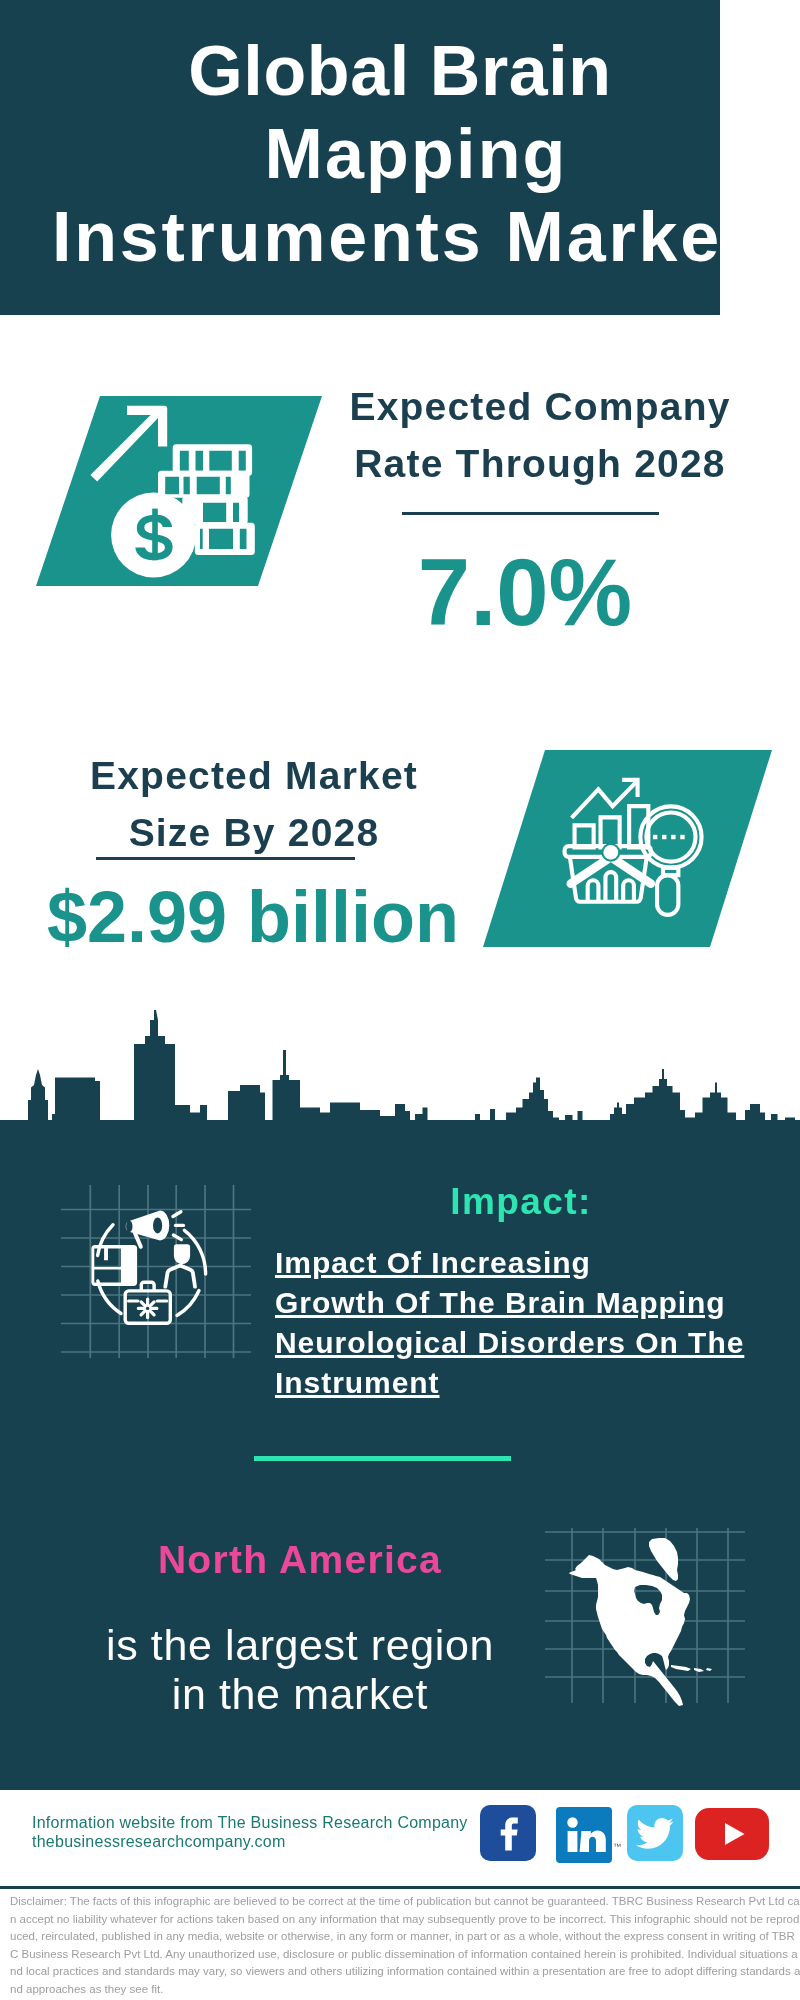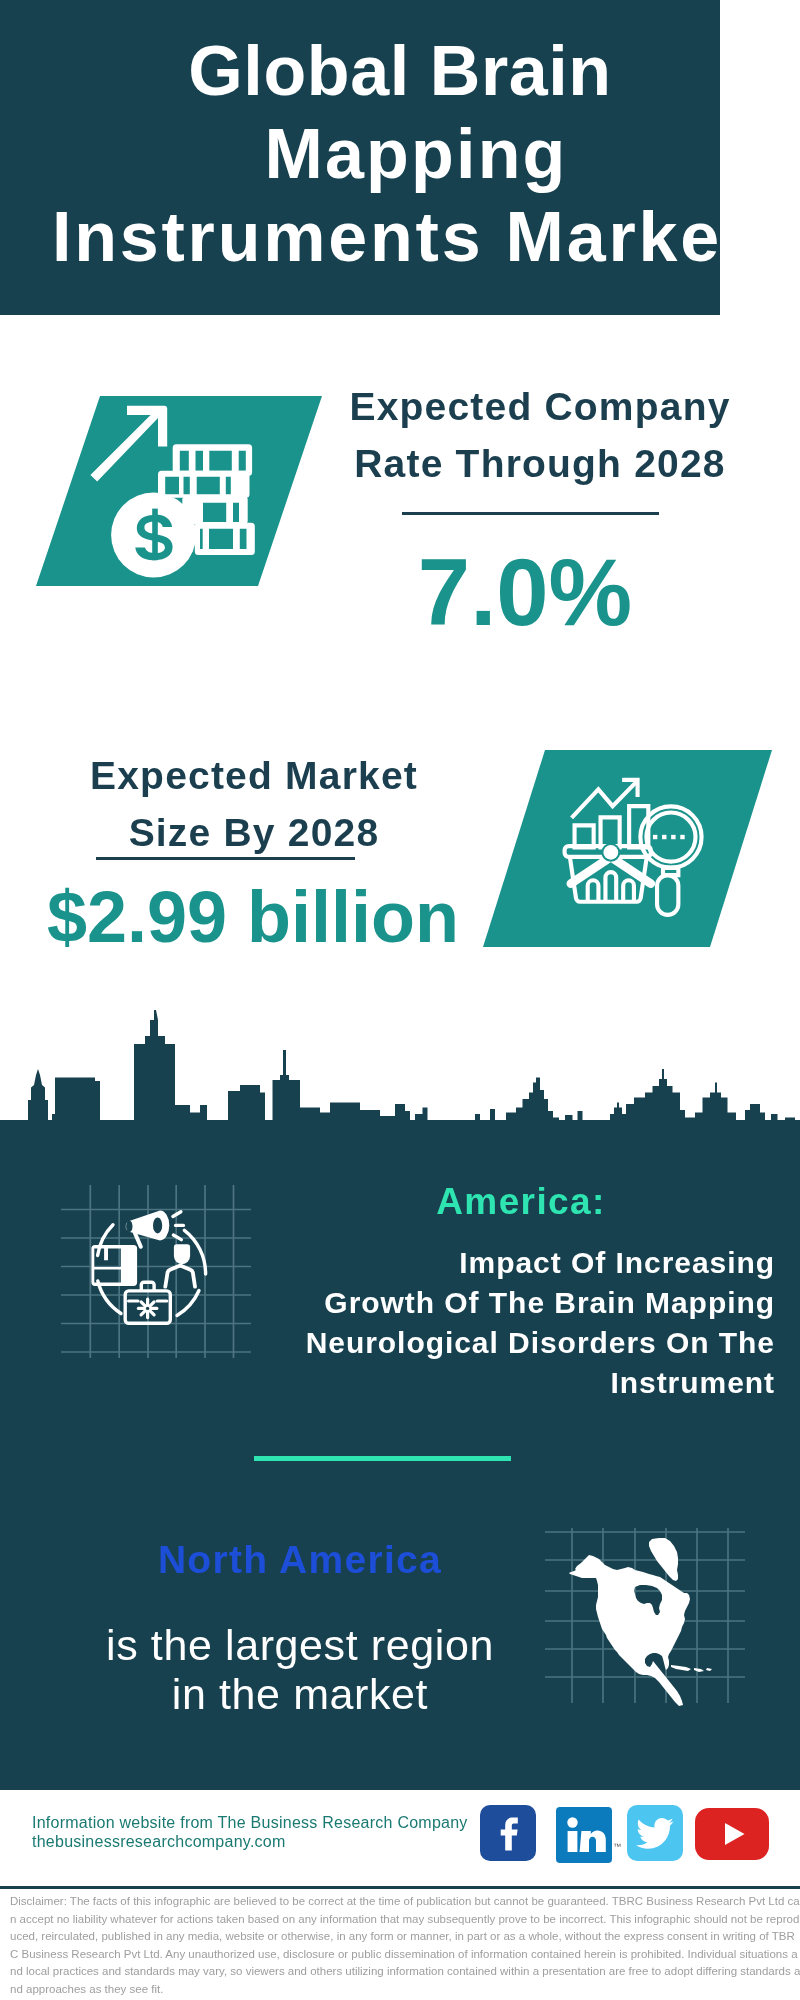--- a/index.html
+++ b/index.html
@@ -35,27 +35,27 @@
   .stat2-rule{left:96px;top:857px;width:259px;}
   .stat2-value{left:20px;top:876px;width:466px;font-size:72px;line-height:82px;letter-spacing:0px;}
 
   
   .darkbody{position:absolute;left:0;top:1120px;width:800px;height:670px;background:#17414f;}
   .skyline{position:absolute;left:0;top:1005px;width:800px;height:116px;display:block;}
 
   
   .driver-label{position:absolute;left:282px;top:1181px;width:478px;text-align:center;color:#2ee4b0;
     font-size:37px;font-weight:bold;letter-spacing:1.4px;}
-  .driver-text{position:absolute;left:275px;top:1243px;width:500px;text-align:right;color:#fff;
-    font-size:30px;font-weight:bold;line-height:40px;letter-spacing:0.95px;}
+  .driver-text{position:absolute;left:275px;top:1243px;width:500px;text-align:left;color:#fff;
+    font-size:30px;font-weight:bold;line-height:40px;letter-spacing:0.95px;text-decoration:underline;}
   .mid-rule{position:absolute;left:254px;top:1456px;width:257px;height:5px;background:#2ee4b0;}
   .ico3{position:absolute;left:60px;top:1185px;width:195px;height:195px;}
 
   
-  .region-name{position:absolute;left:25px;top:1538px;width:550px;text-align:center;color:#1d4ed8;
+  .region-name{position:absolute;left:25px;top:1538px;width:550px;text-align:center;color:#ec4899;
     font-size:39px;font-weight:bold;letter-spacing:1.3px;}
   .region-text{position:absolute;left:25px;top:1585px;width:550px;text-align:center;color:#fff;
     font-size:43px;line-height:49px;letter-spacing:0.6px;margin-top:36px;}
   .ico4{position:absolute;left:545px;top:1515px;width:200px;height:200px;}
 
   
   .footer{position:absolute;left:0;top:1790px;width:800px;height:210px;background:#fff;}
   .src-line{position:absolute;left:32px;color:#1a7a72;font-size:16px;letter-spacing:0.25px;}
   .src-line1{top:24px;}
   .src-line2{top:43px;}
@@ -197,21 +197,21 @@
 <g stroke="#fff" stroke-width="3.2" stroke-linecap="round">
 <line x1="68.6" y1="116.0" x2="78.0" y2="116.0"></line>
 <line x1="97.2" y1="116.0" x2="106.8" y2="116.0"></line>
 <line x1="87.6" y1="114.2" x2="87.6" y2="132.6"></line>
 <line x1="78.4" y1="123.4" x2="96.8" y2="123.4"></line>
 <line x1="81.1" y1="116.9" x2="94.1" y2="129.9"></line>
 <line x1="94.1" y1="116.9" x2="81.1" y2="129.9"></line>
 </g>
 <circle cx="87.6" cy="123.4" r="1.7" fill="#17414f"></circle>
     </svg>
-  <div class="driver-label">America:</div>
+  <div class="driver-label">Impact:</div>
   <div class="driver-text">
     <div>Impact Of Increasing</div>
     <div>Growth Of The Brain Mapping</div>
     <div>Neurological Disorders On The</div>
     <div>Instrument</div>
   </div>
   <div class="mid-rule"></div>
 
   <div class="region-name">North America</div>
   <div class="region-text">

